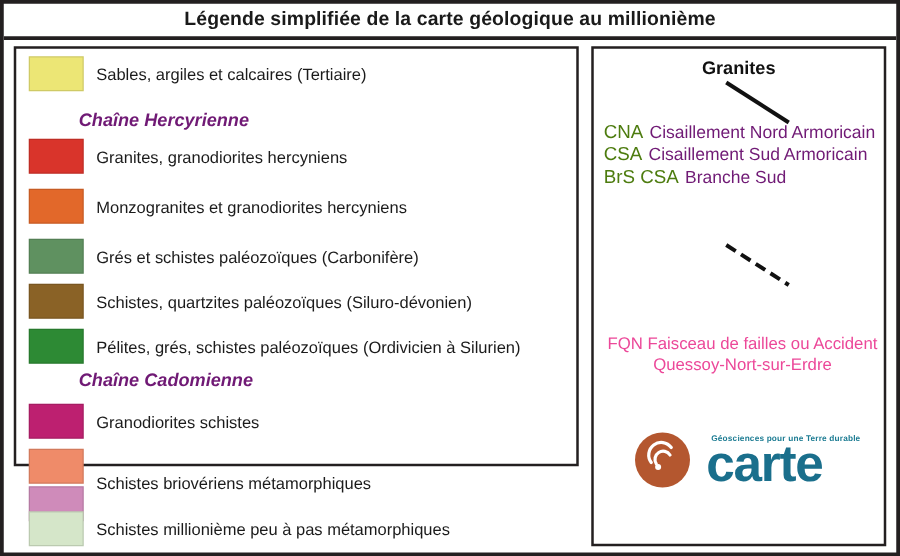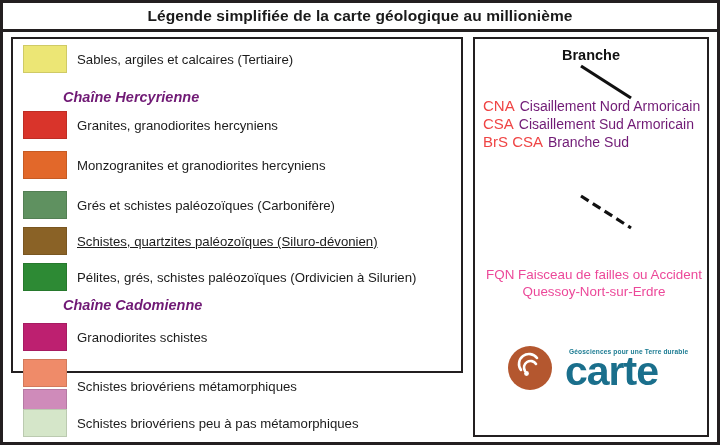--- a/index.html
+++ b/index.html
@@ -117,21 +117,21 @@
     width: 222px;
   }
   .abbr-row {
     display: flex;
     align-items: baseline;
     margin-bottom: 1px;
     white-space: nowrap;
   }
   .abbr-code {
     font-size: 15px;
-    color: #ef4444;
+    color: #4d7c0f;
     flex: 0 0 auto;
   }
   .abbr-text {
     font-size: 14px;
     color: #701a75;
     margin-left: 5px;
     flex: 0 0 auto;
   }
   .fqn-block {
     position: absolute;
@@ -197,36 +197,36 @@
         <div class="swatch" style="left: 10px; top: 6px; background: rgb(236, 230, 117);"></div>
         <div class="row-label" style="left: 64px; top: 13px;">Sables, argiles et calcaires (Tertiaire)</div>
         <div class="section-heading" style="left: 50px; top: 50px;">Chaîne Hercyrienne</div>
         <div class="swatch" style="left: 10px; top: 72px; background: rgb(217, 52, 43);"></div>
         <div class="row-label" style="left: 64px; top: 79px;">Granites, granodiorites hercyniens</div>
         <div class="swatch" style="left: 10px; top: 112px; background: rgb(226, 104, 42);"></div>
         <div class="row-label" style="left: 64px; top: 119px;">Monzogranites et granodiorites hercyniens</div>
         <div class="swatch" style="left: 10px; top: 152px; background: rgb(95, 145, 96);"></div>
         <div class="row-label" style="left: 64px; top: 159px;">Grés et schistes paléozoïques (Carbonifère)</div>
         <div class="swatch" style="left: 10px; top: 188px; background: rgb(138, 98, 38);"></div>
-        <div class="row-label" style="left: 64px; top: 195px; text-decoration: underline;">Schistes, quartzites paléozoïques (Siluro-dévonien)</div>
+        <div class="row-label" style="left: 64px; top: 195px;">Schistes, quartzites paléozoïques (Siluro-dévonien)</div>
         <div class="swatch" style="left: 10px; top: 224px; background: rgb(45, 138, 52);"></div>
         <div class="row-label" style="left: 64px; top: 231px;">Pélites, grés, schistes paléozoïques (Ordivicien à Silurien)</div>
         <div class="section-heading" style="left: 50px; top: 258px;">Chaîne Cadomienne</div>
         <div class="swatch" style="left: 10px; top: 284px; background: rgb(189, 32, 112);"></div>
         <div class="row-label" style="left: 64px; top: 291px;">Granodiorites schistes</div>
         <div class="swatch" style="left: 10px; top: 320px; background: rgb(239, 139, 105);"></div>
         <div class="swatch" style="left: 10px; top: 350px; background: rgb(207, 139, 186);"></div>
         <div class="row-label" style="left: 64px; top: 340px;">Schistes briovériens métamorphiques</div>
         <div class="swatch" style="left: 10px; top: 370px; background: rgb(213, 230, 201);"></div>
-        <div class="row-label" style="left: 64px; top: 377px;">Schistes briovériens peu à pas métamorphiques</div>
+        <div class="row-label" style="left: 64px; top: 377px;">Schistes millionième peu à pas métamorphiques</div>
       </div>
 
     <div class="panel-right">
 
-      <div class="failles-title">Branche</div>
+      <div class="failles-title">Granites</div>
 
       <div class="fault-symbol" style="left:100px; top:22px;">
         <svg width="70" height="42" viewBox="0 0 70 42">
           <line x1="6" y1="5" x2="56" y2="37" stroke="#111111" stroke-width="3.2" stroke-linecap="butt"></line>
         </svg>
       </div>
 
       <div class="abbr-list">
         <div class="abbr-row">
           <span class="abbr-code">CNA</span>

